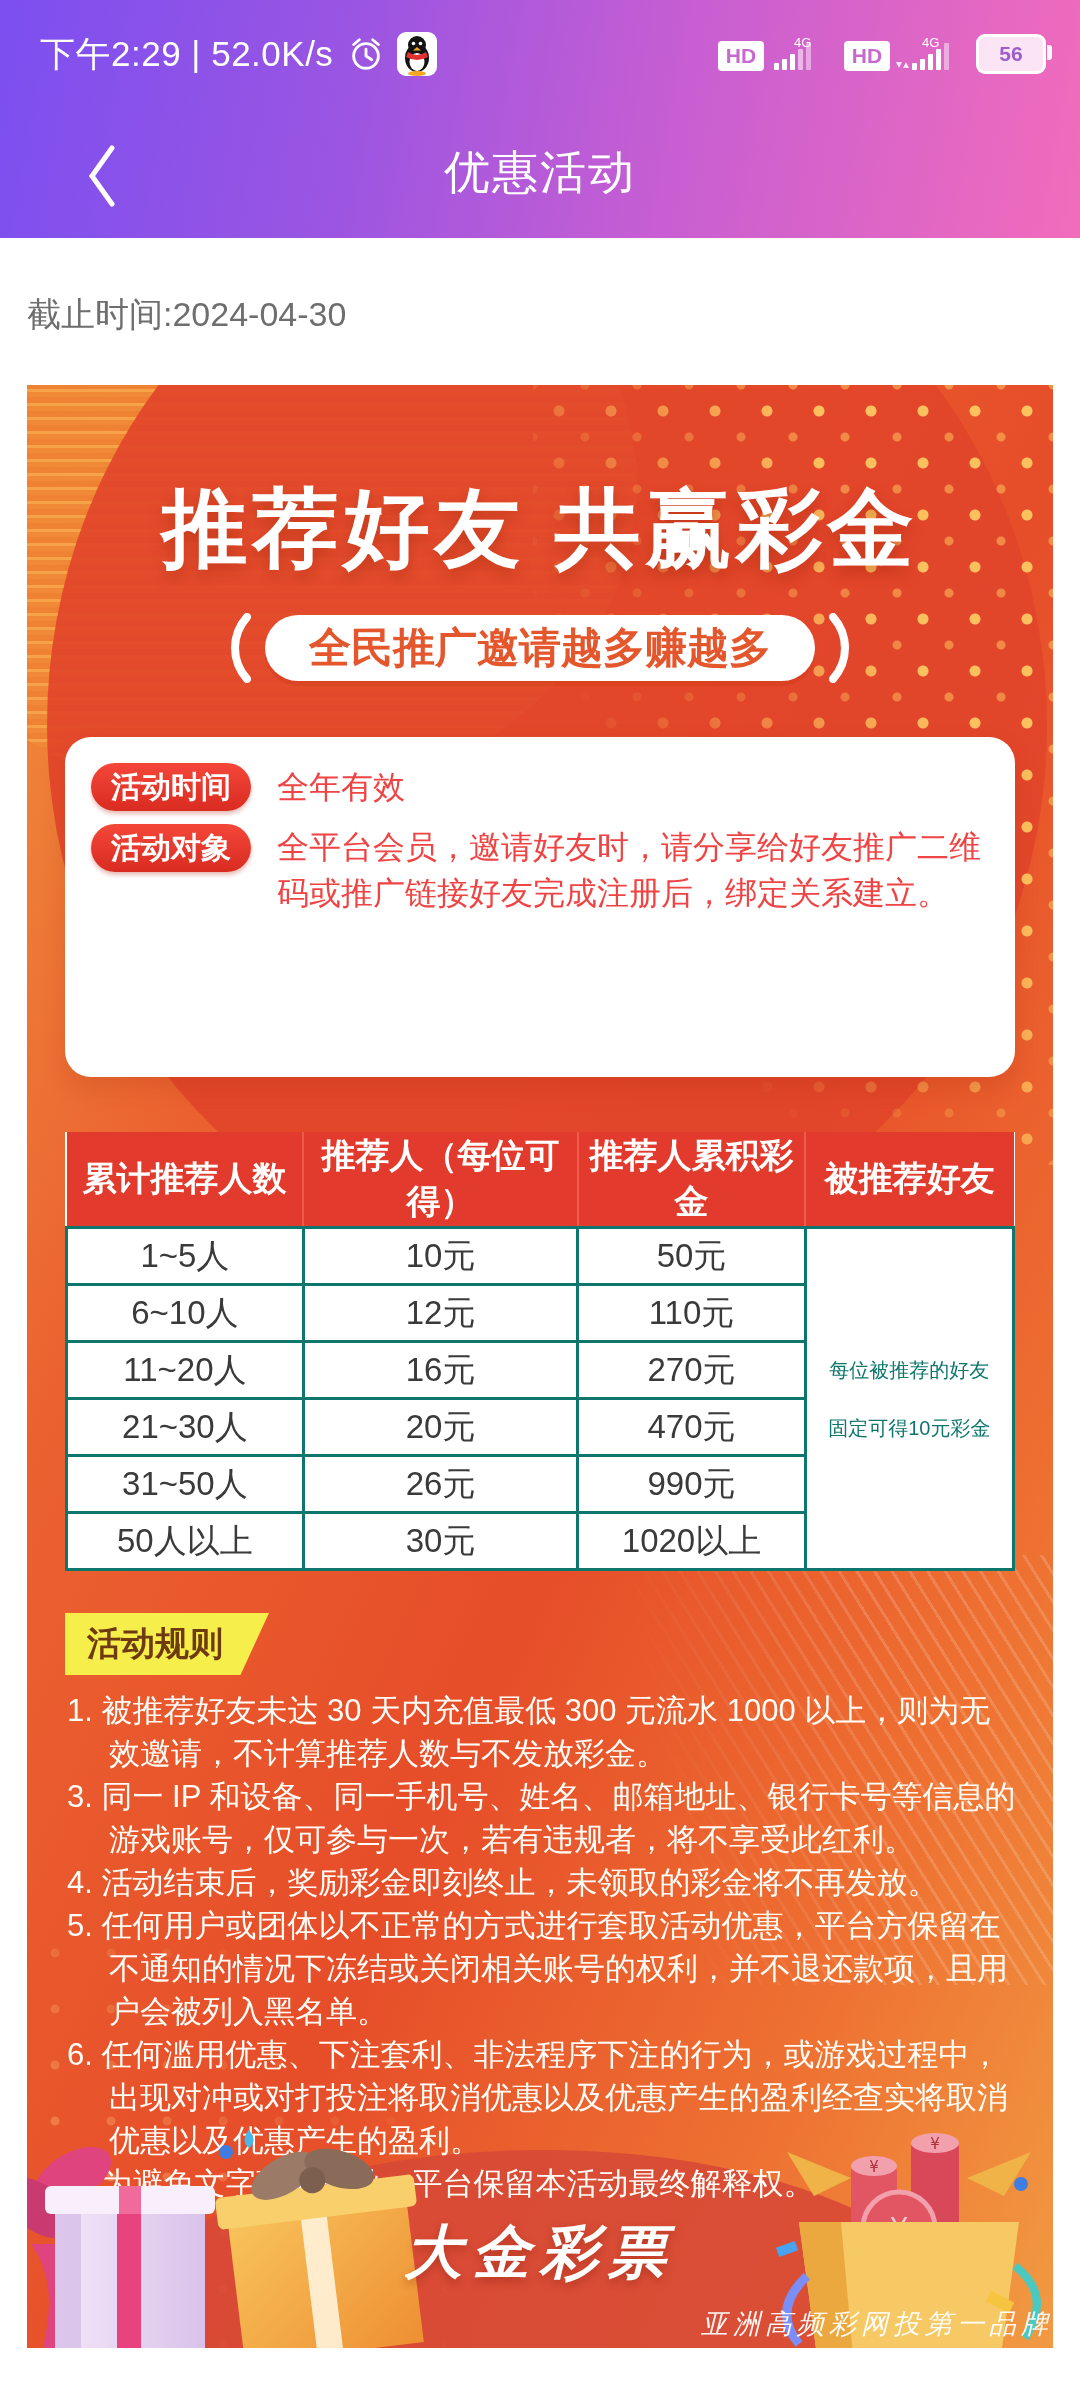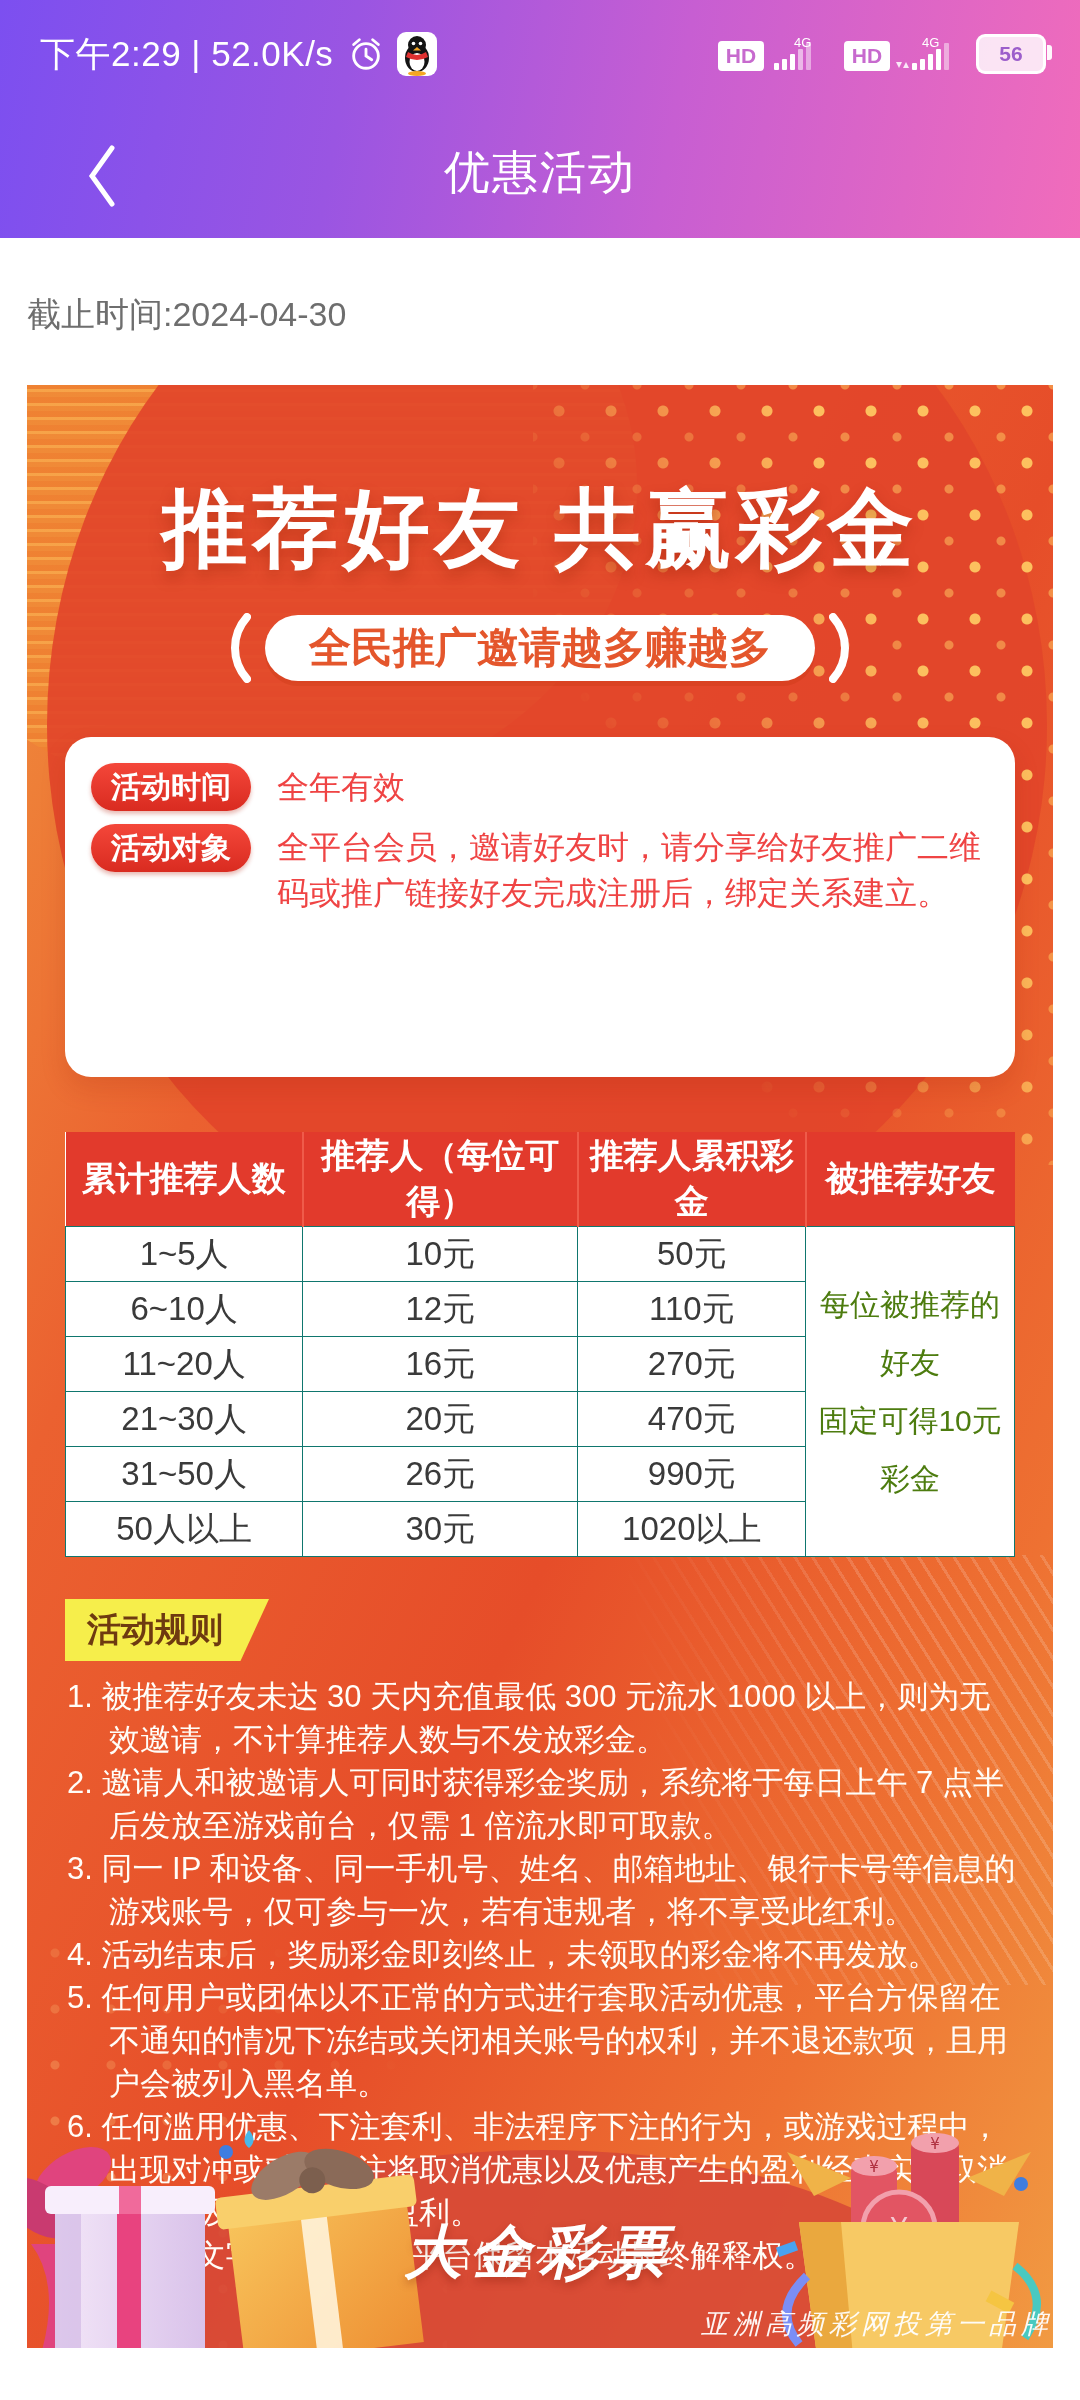--- a/index.html
+++ b/index.html
@@ -74,22 +74,22 @@
           background:linear-gradient(180deg,#f4473a,#d92b20);color:#fff;font-size:30px;font-weight:700;
           display:flex;align-items:center;justify-content:center;box-shadow:0 3px 4px rgba(180,30,10,.3);}
   .itext{flex:1;font-size:32px;color:#ef4444;line-height:46px;}
   .inforow.single .itext{line-height:48px;}
 
   .reftable{margin:55px 38px 0;width:950px;border-collapse:collapse;table-layout:fixed;background:#fff;}
   .reftable th{background:#e23a2c;color:#fff;font-size:34px;font-weight:700;height:58px;
                border-right:2px solid #ef5b4a;}
   .reftable th:last-child{border-right:none;}
   .reftable td{font-size:33px;color:#3a3a3a;text-align:center;height:52px;
-               border:1px solid #0f766e;background:#fff;}
-  .reftable .merged{font-size:30px;color:#4d7c0f;}
+               border:3px solid #0f766e;background:#fff;}
+  .reftable .merged{font-size:20px;color:#0f766e;}
   .merged div{line-height:58px;}
 
   .rulestitle-wrap{margin:42px 0 0 38px;}
   .rulestitle{display:inline-block;background:#f6ee4b;color:#6e3a10;font-size:34px;font-weight:700;
               padding:8px 46px 8px 22px;clip-path:polygon(0 0,100% 0,86% 100%,0 100%);}
   .rules{margin:14px 34px 0 40px;color:#fffdf8;}
   .rule{font-size:31px;line-height:43px;padding-left:42px;text-indent:-42px;}
 
   .bigellipse{position:absolute;left:75px;top:1765px;width:880px;height:400px;border-radius:50%;
               background:#d74936;opacity:.9;z-index:4;}
@@ -265,21 +265,20 @@
             <td>1020以上</td>
           </tr>
         </tbody>
       </table>
 
       <div class="rulestitle-wrap">
         <span class="rulestitle">活动规则</span>
       </div>
       <div class="rules">
         <div class="rule">1. 被推荐好友未达 30 天内充值最低 300 元流水 1000 以上，则为无效邀请，不计算推荐人数与不发放彩金。</div>
-        <div class="rule">2. 邀请人和被邀请人可同时获得彩金奖励，系统将于每日上午 7 点半后发放至游戏前台，仅需 1 倍流水即可取款。</div>
         <div class="rule">3. 同一 IP 和设备、同一手机号、姓名、邮箱地址、银行卡号等信息的游戏账号，仅可参与一次，若有违规者，将不享受此红利。</div>
         <div class="rule">4. 活动结束后，奖励彩金即刻终止，未领取的彩金将不再发放。</div>
         <div class="rule">5. 任何用户或团体以不正常的方式进行套取活动优惠，平台方保留在不通知的情况下冻结或关闭相关账号的权利，并不退还款项，且用户会被列入黑名单。</div>
         <div class="rule">6. 任何滥用优惠、下注套利、非法程序下注的行为，或游戏过程中，出现对冲或对打投注将取消优惠以及优惠产生的盈利经查实将取消优惠以及优惠产生的盈利。</div>
         <div class="rule">7. 为避免文字理解差异，平台保留本活动最终解释权。</div>
       </div>
     </div>
 
     <div class="bigellipse"></div>
 

